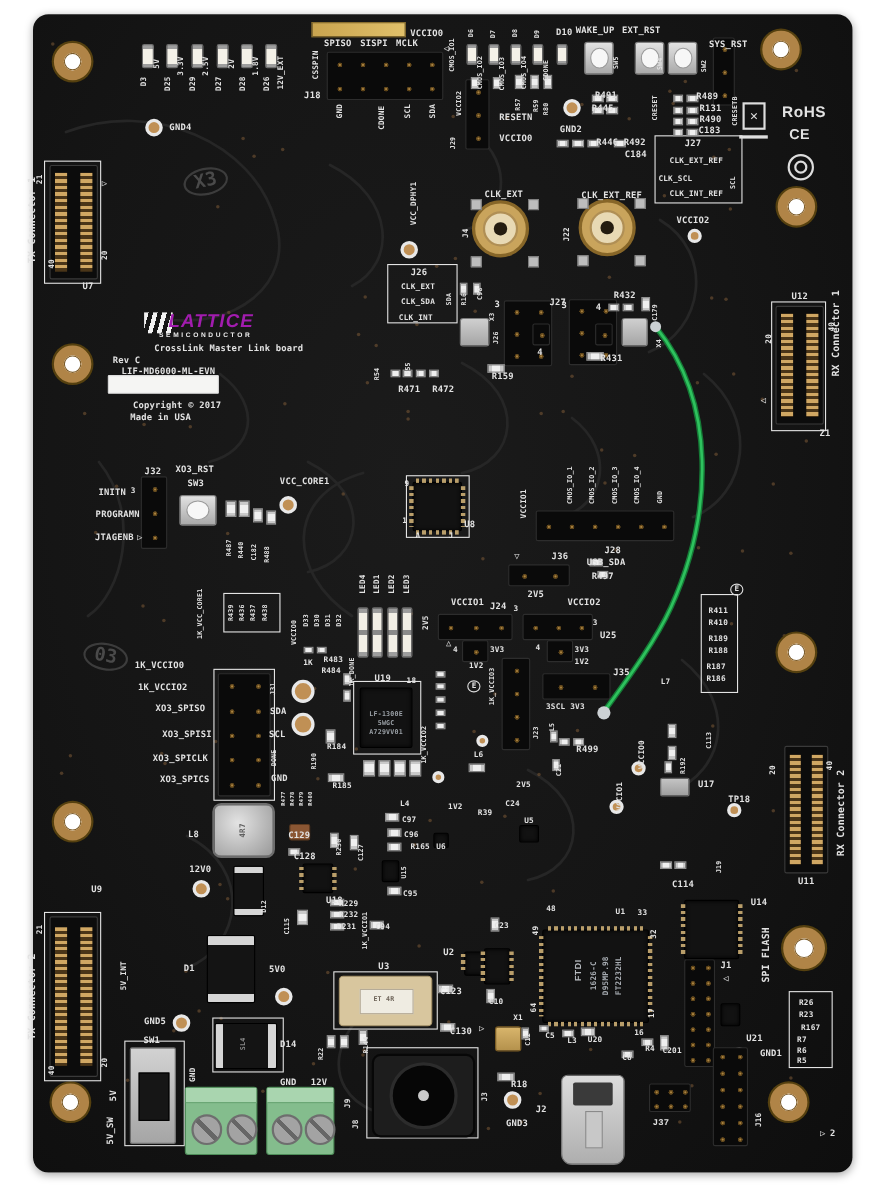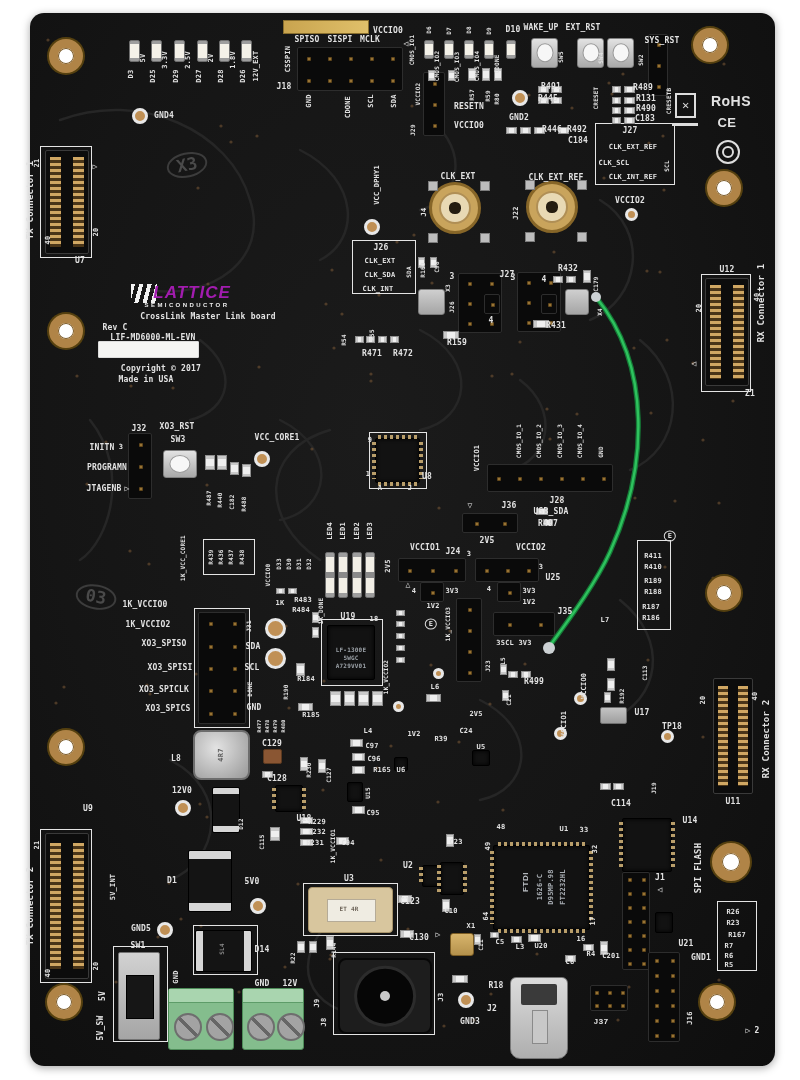--- a/index.html
+++ b/index.html
@@ -880,21 +880,21 @@
       <span class="lbl" style="left: 651px; top: 607px; font-size: 7px; --r: 0deg;">R187</span>
       <span class="lbl" style="left: 651px; top: 618px; font-size: 7px; --r: 0deg;">R186</span>
       <span class="lbl" style="left: 605px; top: 620px; font-size: 7px; --r: 0deg;">L7</span>
       <span class="lbl" style="left: 645px; top: 673px; font-size: 6px; --r: -90deg;">C113</span>
       <span class="lbl" style="left: 622px; top: 696px; font-size: 6px; --r: -90deg;">R192</span>
       <span class="lbl" style="left: 642px; top: 713px; --r: 0deg;">U17</span>
       <span class="lbl" style="left: 672px; top: 727px; --r: 0deg;">TP18</span>
       <span class="lbl" style="left: 182px; top: 791px; --r: 0deg;">12V0</span>
       <span class="lbl" style="left: 176px; top: 759px; --r: 0deg;">L8</span>
       <span class="lbl" style="left: 221px; top: 755px; font-size: 7px; color: rgb(95, 95, 95); --r: -90deg;">4R7</span>
-      <span class="lbl" style="left: 272px; top: 744px; --r: 0deg;">C129</span>
+      <span class="lbl" style="left: 272px; top: 760px; --r: 0deg;">C129</span>
       <span class="lbl" style="left: 277px; top: 779px; --r: 0deg;">C128</span>
       <span class="lbl" style="left: 309px; top: 770px; font-size: 6px; --r: -90deg;">R230</span>
       <span class="lbl" style="left: 329px; top: 775px; font-size: 6px; --r: -90deg;">C127</span>
       <span class="lbl" style="left: 288px; top: 819px; margin-left: 16px; --r: 0deg;">U18</span>
       <span class="lbl" style="left: 241px; top: 824px; font-size: 6px; --r: -90deg;">D12</span>
       <span class="lbl" style="left: 262px; top: 842px; font-size: 6px; --r: -90deg;">C115</span>
       <span class="lbl" style="left: 317px; top: 822px; font-size: 7px; --r: 0deg;">R229</span>
       <span class="lbl" style="left: 317px; top: 832px; font-size: 7px; --r: 0deg;">R232</span>
       <span class="lbl" style="left: 315px; top: 843px; font-size: 7px; --r: 0deg;">R231</span>
       <span class="lbl" style="left: 333px; top: 846px; font-size: 6px; --r: -90deg;">1K_VCCIO1</span>
@@ -925,21 +925,21 @@
       <span class="lbl" style="left: 101px; top: 1028px; --r: -90deg;">5V_SW</span>
       <span class="lbl" style="left: 176px; top: 977px; font-size: 7px; --r: -90deg;">GND</span>
       <span class="lbl" style="left: 262px; top: 950px; --r: 0deg;">D14</span>
       <span class="lbl" style="left: 222px; top: 949px; font-size: 6px; color: rgb(138, 138, 138); --r: -90deg;">SL4</span>
       <span class="lbl" style="left: 262px; top: 984px; --r: 0deg;">GND</span>
       <span class="lbl" style="left: 290px; top: 984px; --r: 0deg;">12V</span>
       <span class="lbl" style="left: 293px; top: 958px; font-size: 6px; --r: -90deg;">R22</span>
       <span class="lbl" style="left: 334px; top: 950px; font-size: 6px; --r: -90deg;">R144</span>
       <span class="lbl" style="left: 317px; top: 1003px; font-size: 7px; --r: -90deg;">J9</span>
       <span class="lbl" style="left: 324px; top: 1022px; font-size: 7px; --r: -90deg;">J8</span>
-      <span class="lbl" style="left: 472px; top: 986px; margin-left: 24px; --r: 0deg;">R18</span>
+      <span class="lbl" style="left: 472px; top: 986px; --r: 0deg;">R18</span>
       <span class="lbl" style="left: 441px; top: 997px; font-size: 7px; --r: -90deg;">J3</span>
       <span class="lbl" style="left: 470px; top: 1022px; --r: 0deg;">GND3</span>
       <span class="lbl" style="left: 492px; top: 1009px; --r: 0deg;">J2</span>
       <span class="lbl" style="left: 456px; top: 842px; font-size: 7px; --r: 0deg;">C23</span>
       <span class="lbl" style="left: 501px; top: 827px; font-size: 7px; --r: 0deg;">48</span>
       <span class="lbl" style="left: 488px; top: 846px; font-size: 7px; --r: -90deg;">49</span>
       <span class="lbl" style="left: 564px; top: 829px; font-size: 7px; --r: 0deg;">U1</span>
       <span class="lbl" style="left: 584px; top: 830px; font-size: 7px; --r: 0deg;">33</span>
       <span class="lbl" style="left: 595px; top: 849px; font-size: 7px; --r: -90deg;">32</span>
       <span class="lbl" style="left: 486px; top: 916px; font-size: 7px; --r: -90deg;">64</span>

